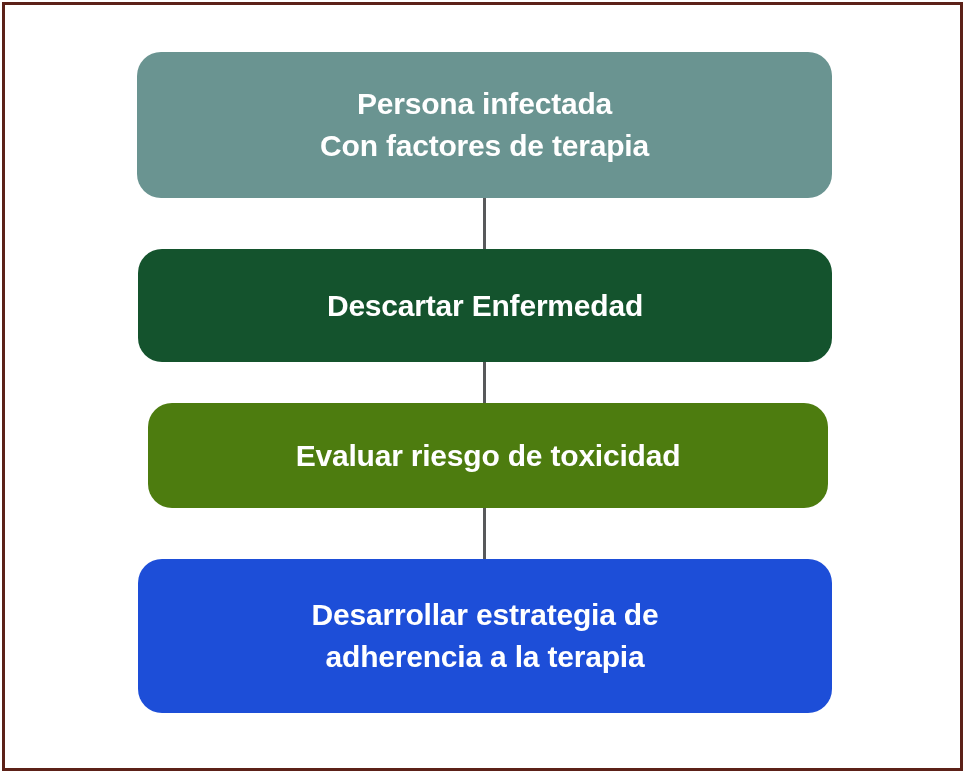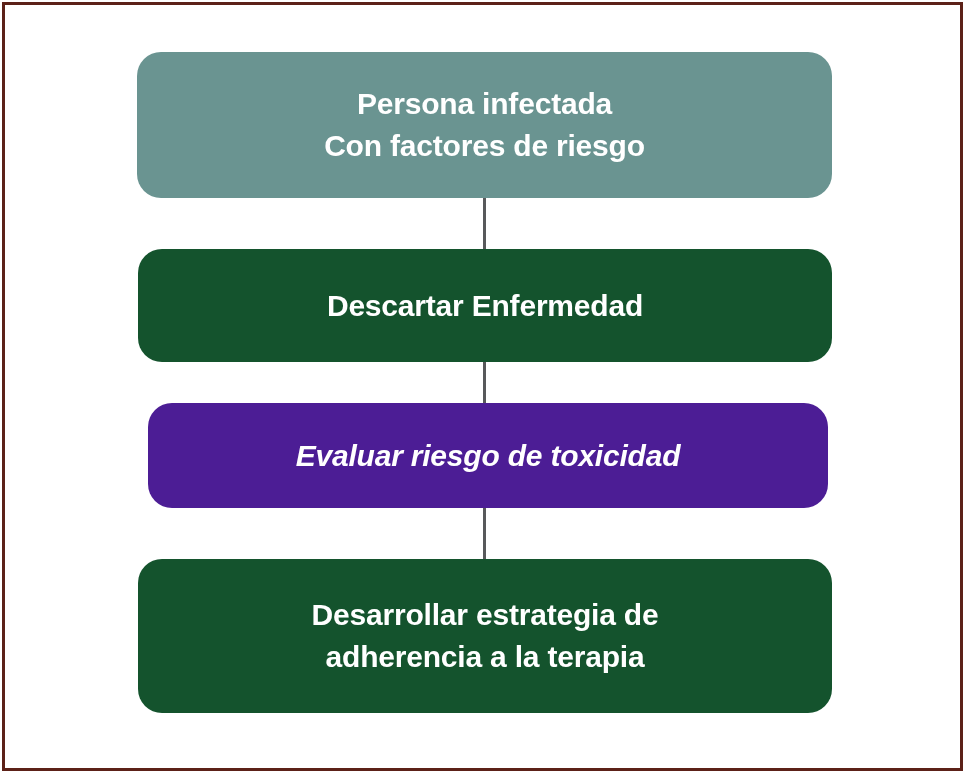--- a/index.html
+++ b/index.html
@@ -77,30 +77,29 @@
     width: 694px;
     height: 113px;
     background: #14532d;
   }
 
   #node-evaluar-toxicidad {
     left: 148px;
     top: 403px;
     width: 680px;
     height: 105px;
-    background: #4c1d95;
-    font-style: italic;
+    background: #4d7c0f;
   }
 
   #node-adherencia-terapia {
     left: 138px;
     top: 559px;
     width: 694px;
     height: 154px;
-    background: #14532d;
+    background: #1d4ed8;
   }
 
   #connector-1-2 { top: 197px;  height: 53px; }
   #connector-2-3 { top: 361px;  height: 43px; }
   #connector-3-4 { top: 507px;  height: 53px; }
 </style>
 </head>
 <body>
 
 <div id="flow-canvas">
@@ -108,21 +107,21 @@
   <div id="flowchart-frame"></div>
 
   <div class="connector" id="connector-1-2"></div>
 
   <div class="connector" id="connector-2-3"></div>
 
   <div class="connector" id="connector-3-4"></div>
 
   <div class="flow-node" id="node-persona-infectada">
     <span class="node-label">Persona infectada
-Con factores de riesgo</span>
+Con factores de terapia</span>
   </div>
 
   <div class="flow-node" id="node-descartar-enfermedad">
     <span class="node-label">Descartar Enfermedad</span>
   </div>
 
   <div class="flow-node" id="node-evaluar-toxicidad">
     <span class="node-label">Evaluar riesgo de toxicidad</span>
   </div>
 

